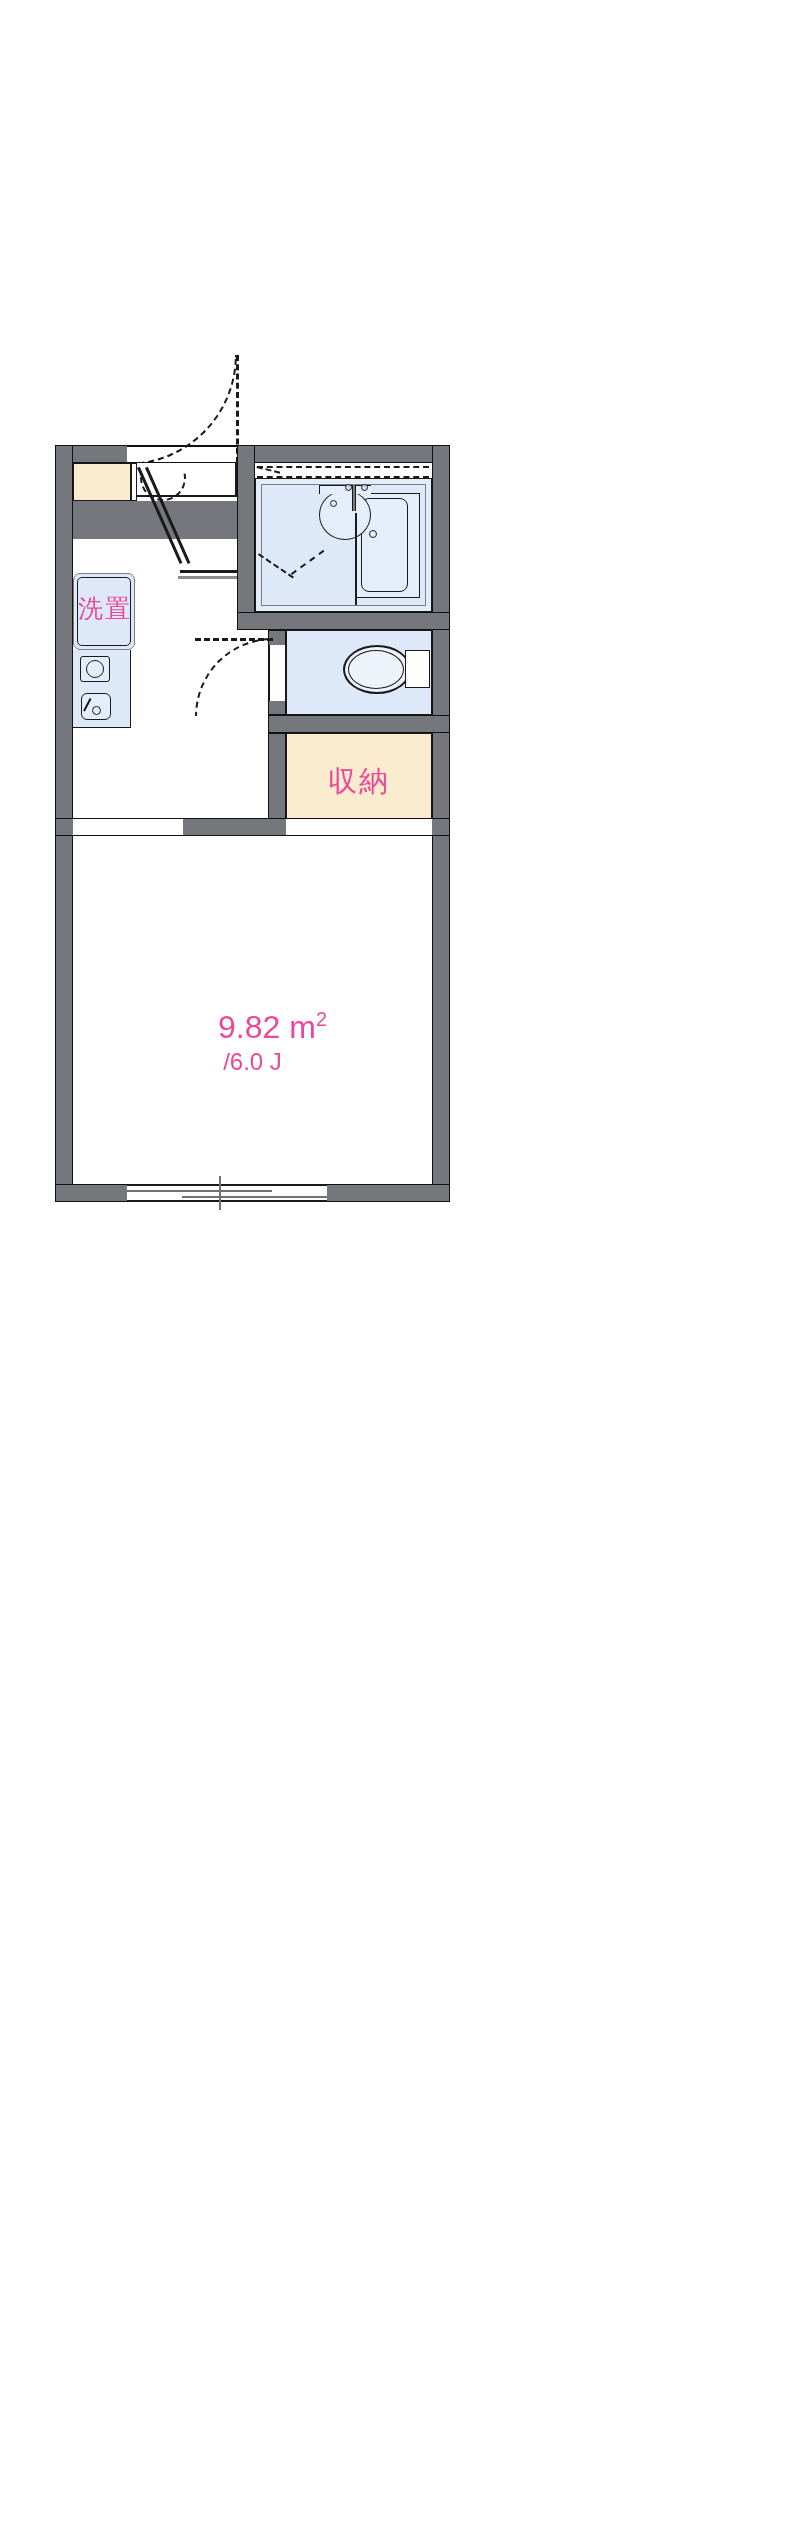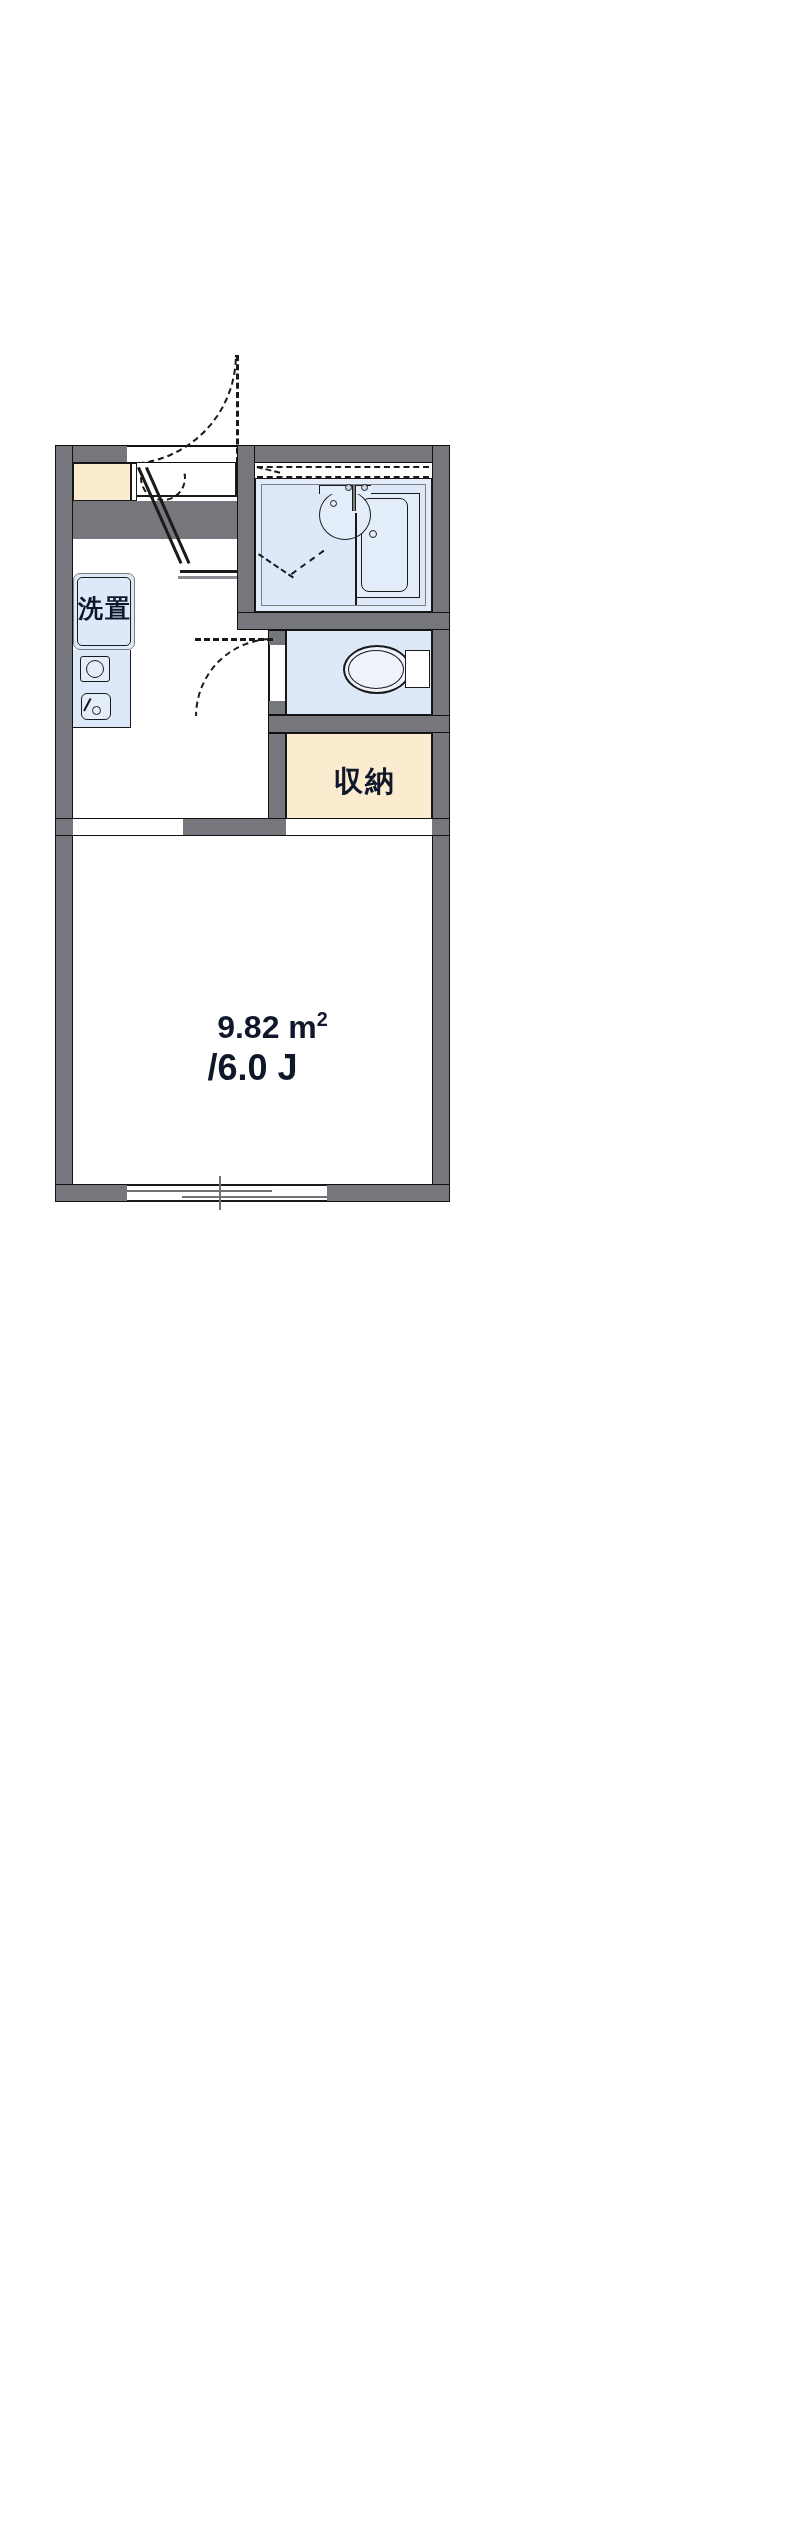--- a/index.html
+++ b/index.html
@@ -14,21 +14,21 @@
   
   .wall{background:#76777c;border:1.5px solid #111;}
   .fill-cream{background:#fceccf;border:1.5px solid #1a1a1a;}
 
   
   .fx{border:1.6px solid #1a1a1a;background:#e4eefb;}
   .fx-r{border-radius:7px;}
   .arc{border:2.2px dashed #1a1a1a;background:transparent;}
 
   
-  .lbl{position:absolute;color:#0f172a;white-space:nowrap;line-height:1;font-weight:bold;}
+  .lbl{position:absolute;color:#ec4899;white-space:nowrap;line-height:1;}
   .lbl-room{font-size:34px;letter-spacing:2px;}
   .lbl-area{font-size:30px;letter-spacing:0px;}
   .lbl-small{font-size:25px;letter-spacing:2px;}
   .center{text-align:center;}
 
   .sup{font-size:0.62em;vertical-align:super;}
 </style>
 </head>
 <body>
 
@@ -158,21 +158,21 @@
               border:2.2px dashed #1a1a1a;border-radius:78px 0 0 0;
               border-right:none;border-bottom:none;background:transparent;"></div>
   <div class="abs" style="left:195px;top:638px;width:78px;height:0;border-top:3px dashed #1a1a1a;"></div>
 
   <div class="abs" style="left:269px;top:645px;width:17px;height:56px;background:#ffffff;
               border-left:1.5px solid #1a1a1a;border-right:1.5px solid #1a1a1a;"></div>
 
   <div class="abs wall" style="left:268px;top:715px;width:182px;height:18px;"></div>
 
   <div class="abs fill-cream" style="left:286px;top:733px;width:146px;height:94px;"></div>
-  <div class="lbl lbl-small" style="left:290px;top:767px;width:150px;text-align:center;font-size:29px;">収納</div>
+  <div class="lbl lbl-small" style="left:284px;top:767px;width:150px;text-align:center;font-size:29px;">収納</div>
 
   <div class="abs wall" style="left:268px;top:733px;width:18px;height:94px;"></div>
 
   <div class="abs wall" style="left:55px;top:818px;width:395px;height:18px;"></div>
 
   <div class="abs" style="left:73px;top:819px;width:110px;height:16px;background:#ffffff;"></div>
 
   <div class="abs" style="left:286px;top:819px;width:146px;height:16px;background:#ffffff;"></div>
 
   <div class="abs" style="left:183px;top:836px;width:88px;height:88px;
@@ -193,21 +193,21 @@
               border-radius:0 0 0 46px;border-top:none;border-right:none;background:transparent;"></div>
 
   <div class="abs" style="left:73px;top:836px;width:359px;height:348px;background:#ffffff;"></div>
 
 
   <div class="lbl lbl-area center" style="left:73px;top:1010px;width:359px;font-size:32px;margin-left:20px;">
     <span>9.82</span>
     <span>m</span><span class="sup">2</span>
   </div>
 
-  <div class="lbl lbl-area center" style="left:73px;top:1050px;width:359px;font-size:36px;">/6.0 J</div>
+  <div class="lbl lbl-area center" style="left:73px;top:1050px;width:359px;font-size:24px;">/6.0 J</div>
 
   <div class="abs" style="left:127px;top:1184px;width:200px;height:18px;background:#ffffff;
               border-top:2px solid #1a1a1a;border-bottom:2px solid #1a1a1a;"></div>
   <div class="abs" style="left:127px;top:1190px;width:145px;height:2px;background:#6f7176;"></div>
   <div class="abs" style="left:182px;top:1196px;width:145px;height:2px;background:#6f7176;"></div>
   <div class="abs" style="left:219px;top:1176px;width:2px;height:34px;background:#6f7176;"></div>
 
 </div>
 
 </body></html>

